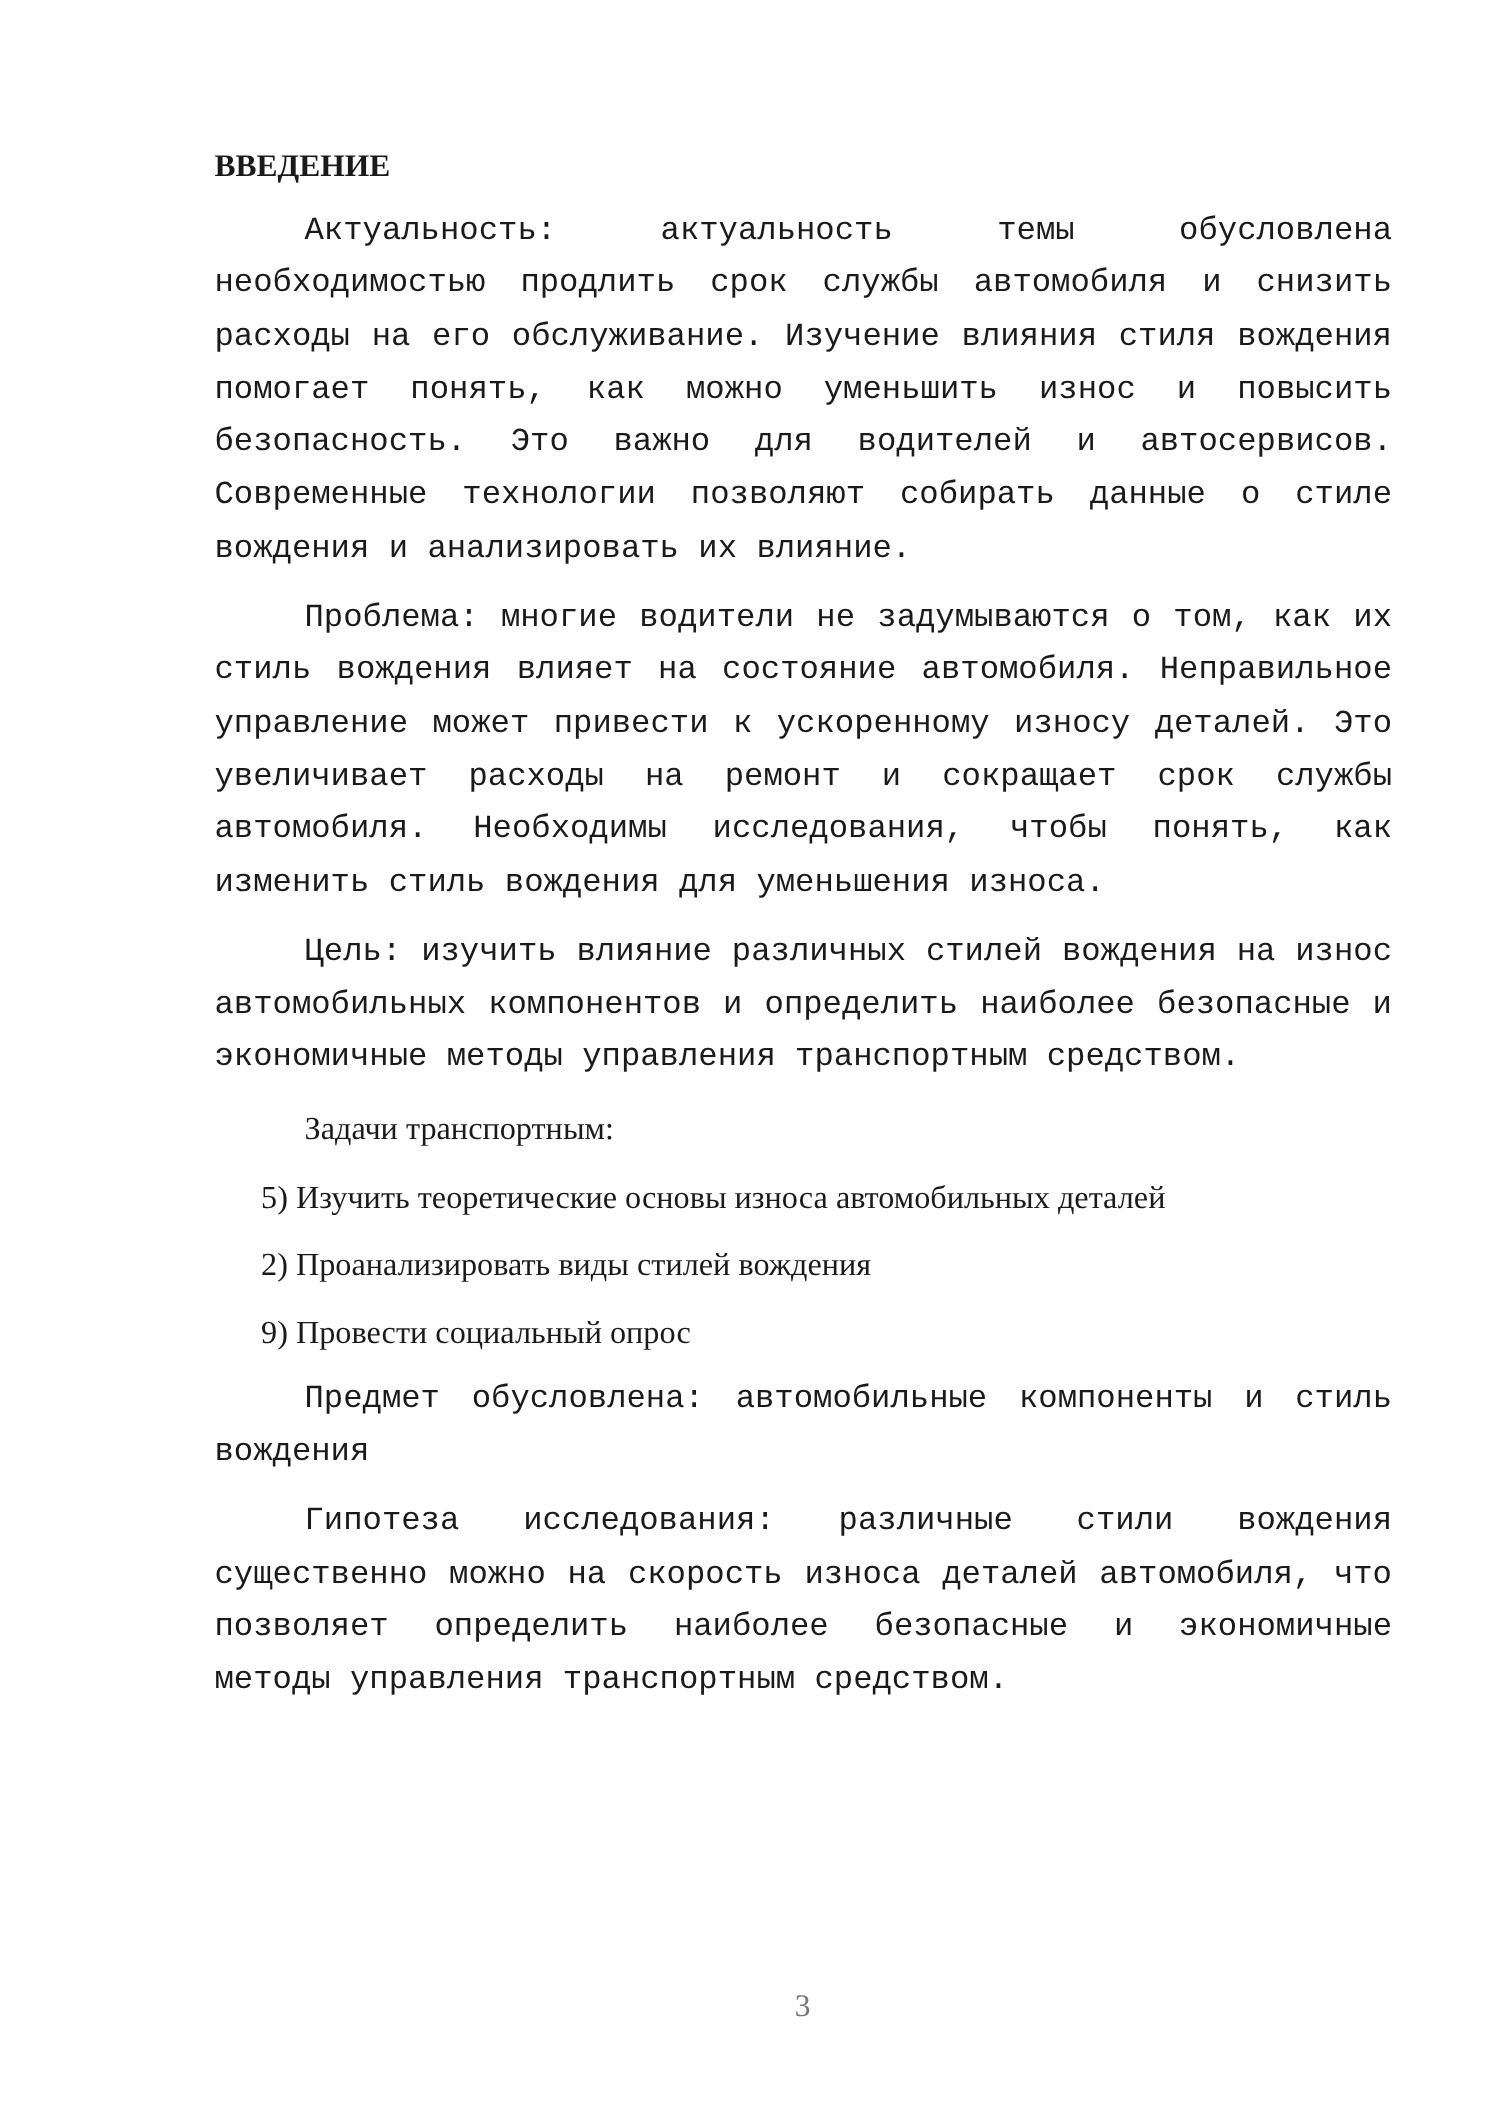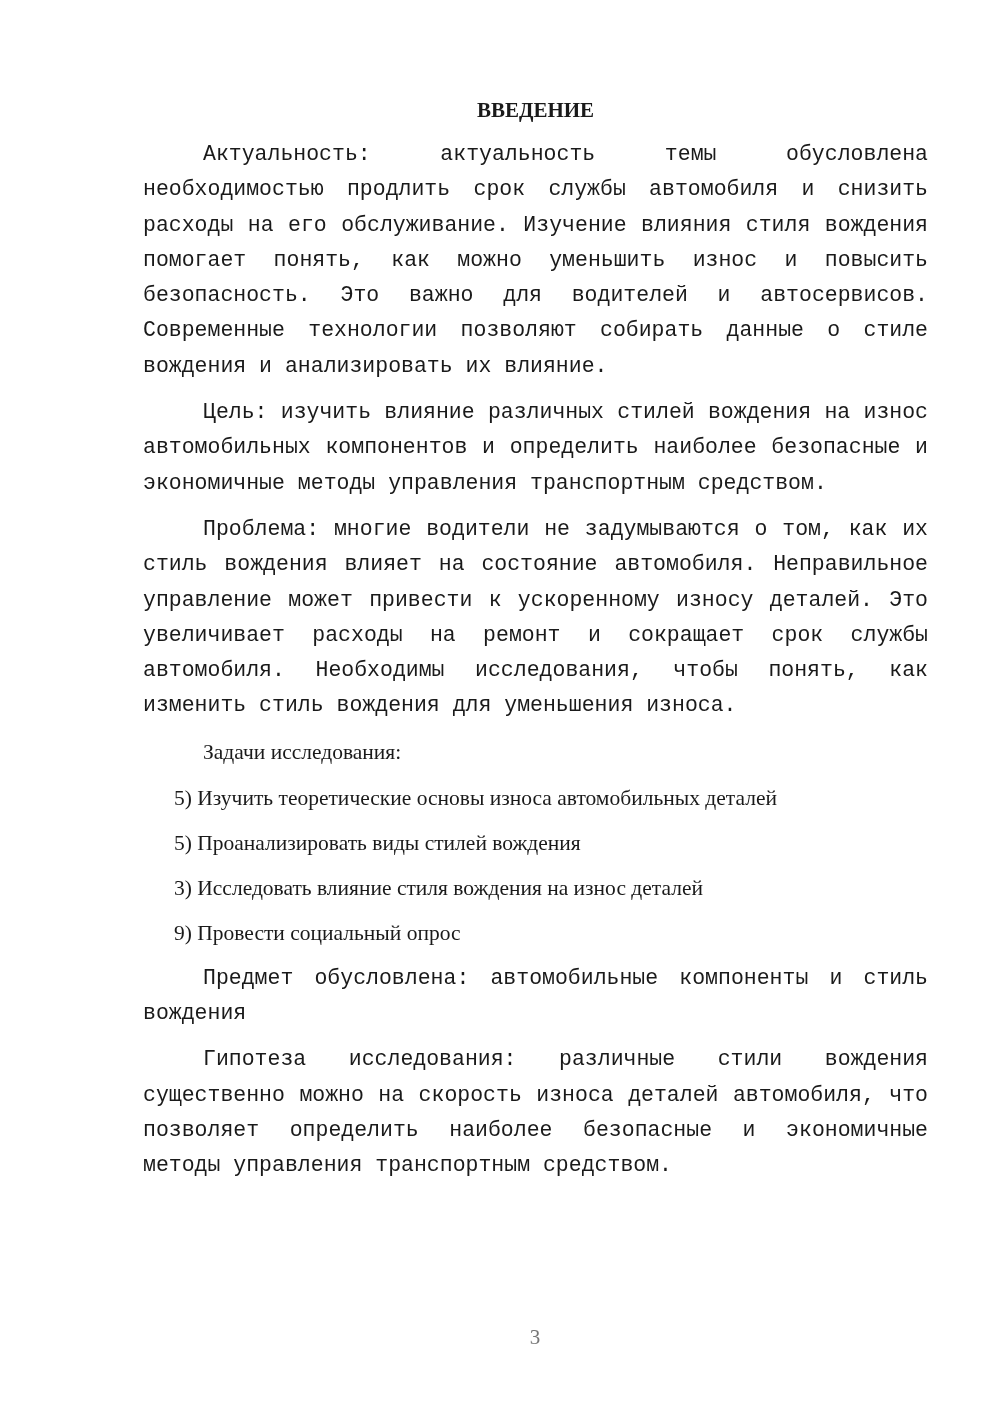--- a/index.html
+++ b/index.html
@@ -3,21 +3,21 @@
   <meta charset="utf-8">
   <style>
     html, body { margin: 0; padding: 0; background: #ffffff; }
     body { width: 1000px; height: 1414px; position: relative; overflow: hidden; }
     .page {
       position: absolute; left: 143px; top: 95px; width: 785px;
       font-family: "Liberation Serif", "DejaVu Serif", serif;
       font-size: 21.5px; color: #1a1a1a;
     }
     .title {
-      text-align: center; font-weight: bold; font-size: 21px;
+      text-align: left; font-weight: bold; font-size: 21px;
       margin: 0 0 12px 0; line-height: 30px;
     }
     .para {
       text-align: justify; text-indent: 60px;
       line-height: 35.3px; margin: 0 0 11px 0; font-family: Liberation Mono, monospace;
     }
     .plain {
       text-indent: 60px; line-height: 35px; margin: 0 0 11px 0;
     }
     .list { margin: 0 0 10px 0; padding: 0; list-style: none; }
@@ -28,28 +28,27 @@
       font-size: 21px; color: #777777;
     }
   </style>
 </head>
 <body>
 
 <div class="page">
   <h1 class="title">ВВЕДЕНИЕ</h1>
 
   <p class="para">Актуальность: актуальность темы обусловлена необходимостью продлить срок службы автомобиля и снизить расходы на его обслуживание. Изучение влияния стиля вождения помогает понять, как можно уменьшить износ и повысить безопасность. Это важно для водителей и автосервисов. Современные технологии позволяют собирать данные о стиле вождения и анализировать их влияние.</p>
+  <p class="para">Проблема: многие водители не задумываются о том, как их стиль вождения влияет на состояние автомобиля. Неправильное управление может привести к ускоренному износу деталей. Это увеличивает расходы на ремонт и сокращает срок службы автомобиля. Необходимы исследования, чтобы понять, как изменить стиль вождения для уменьшения износа.</p>
   <p class="para">Цель: изучить влияние различных стилей вождения на износ автомобильных компонентов и определить наиболее безопасные и экономичные методы управления транспортным средством.</p>
-  <p class="para">Проблема: многие водители не задумываются о том, как их стиль вождения влияет на состояние автомобиля. Неправильное управление может привести к ускоренному износу деталей. Это увеличивает расходы на ремонт и сокращает срок службы автомобиля. Необходимы исследования, чтобы понять, как изменить стиль вождения для уменьшения износа.</p>
-  <p class="plain">Задачи исследования:</p>
+  <p class="plain">Задачи транспортным:</p>
 
   <ul class="list">
     <li>5) Изучить теоретические основы износа автомобильных деталей</li>
-    <li>5) Проанализировать виды стилей вождения</li>
-    <li>3) Исследовать влияние стиля вождения на износ деталей</li>
+    <li>2) Проанализировать виды стилей вождения</li>
     <li>9) Провести социальный опрос</li>
   </ul>
 
   <p class="para">Предмет обусловлена: автомобильные компоненты и стиль вождения</p>
   <p class="para">Гипотеза исследования: различные стили вождения существенно можно на скорость износа деталей автомобиля, что позволяет определить наиболее безопасные и экономичные методы управления транспортным средством.</p>
 </div>
 
 <div class="page-number">3</div>
 
 </body></html>

